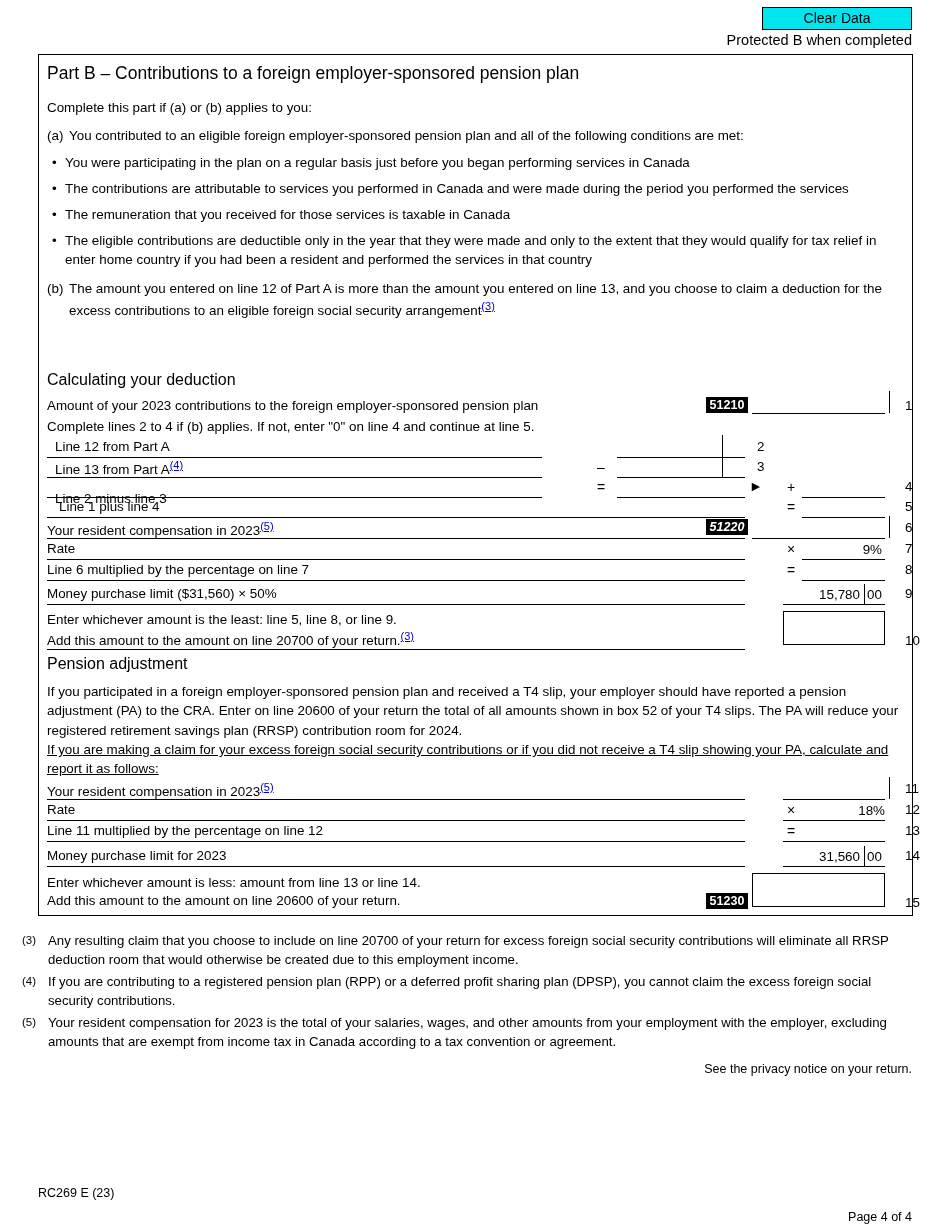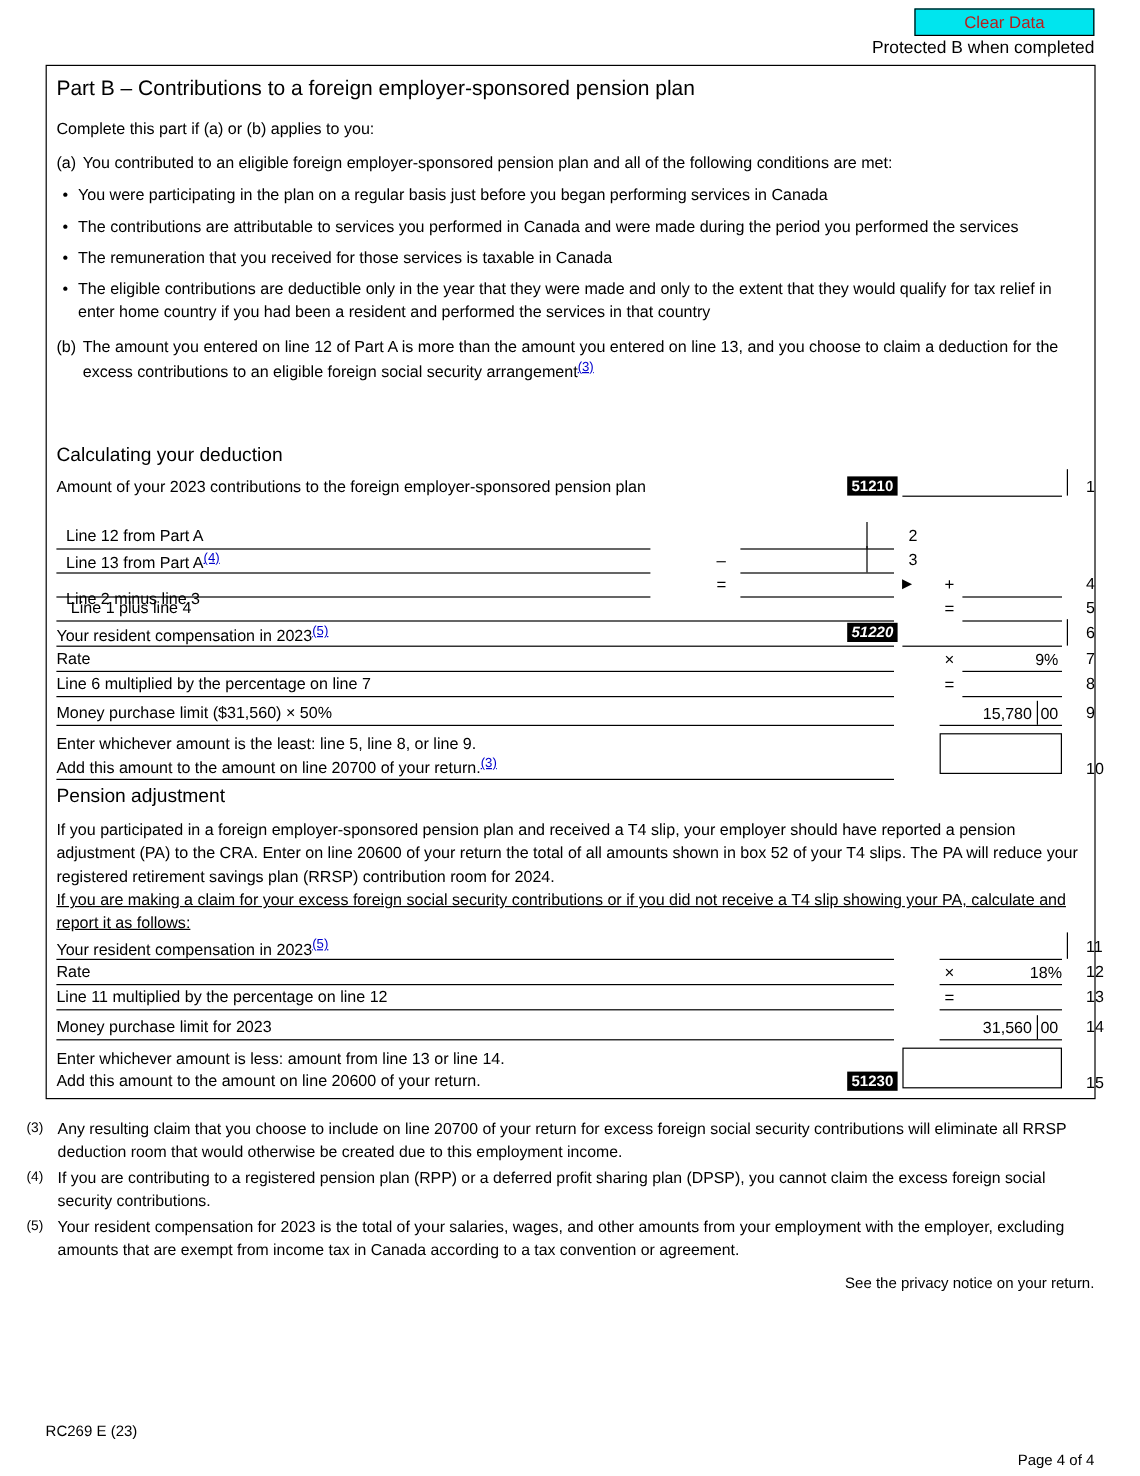--- a/index.html
+++ b/index.html
@@ -25,21 +25,21 @@
   }
   
   .clear-data-btn {
     position: absolute;
     right: 38px;
     top: 7px;
     width: 148px;
     height: 21px;
     background: #00e5ee;
     border: 1px solid #000000;
-    color: #b91c1c;
+    color: #000000;
     font-size: 14px;
     text-align: center;
     line-height: 21px;
     cursor: pointer;
   }
   .protected-b {
     position: absolute;
     right: 38px;
     top: 32px;
     font-size: 14.5px;
@@ -240,20 +240,21 @@
 
     <div class="sec-head" style="left:8px; top:316px;">Calculating your deduction</div>
 
     <div class="lbl" style="left:8px; top:343px;">Amount of your 2023 contributions to the foreign employer-sponsored pension plan</div>
     <div class="box-num" style="left:667px; top:342px;">51210</div>
     <div class="rule" style="left:713px; top:358px; width:133px;"></div>
     <div class="amt" style="left:713px; top:342px; width:128px;"></div>
     <div class="vline" style="left:850px; top:336px; height:22px;"></div>
     <div class="lineno" style="left:866px; top:343px;">1</div>
 
+    <div class="lbl" style="left:8px; top:364px;">Complete lines 2 to 4 if (b) applies. If not, enter "0" on line 4 and continue at line 5.</div>
 
     <div class="lbl" style="left:16px; top:384px;">Line 12 from Part A</div>
     <div class="rule" style="left:8px; top:402px; width:495px;"></div>
     <div class="rule" style="left:578px; top:402px; width:128px;"></div>
     <div class="amt" style="left:578px; top:385px; width:124px;"></div>
     <div class="vline" style="left:683px; top:380px; height:22px;"></div>
     <div class="lineno" style="left:718px; top:384px;">2</div>
 
     <div class="lbl" style="left:16px; top:404px;"><span>Line 13 from Part A</span><a class="link" href="#">(4)</a></div>
     <div class="rule" style="left:8px; top:422px; width:495px;"></div>

